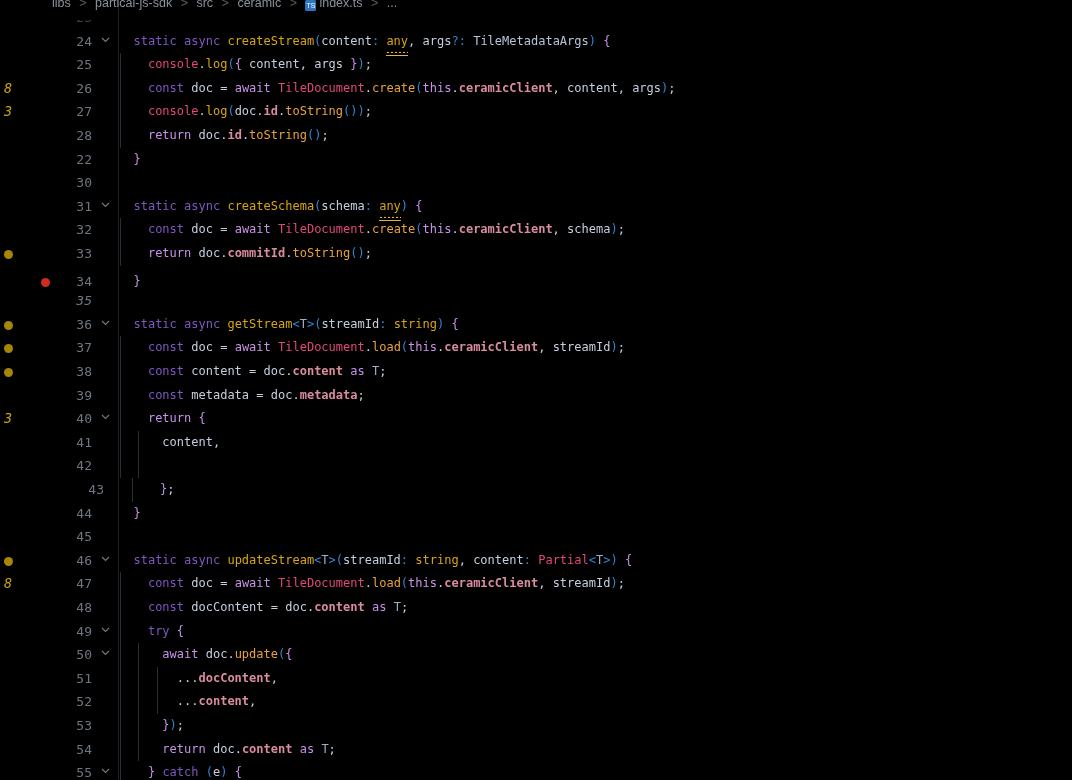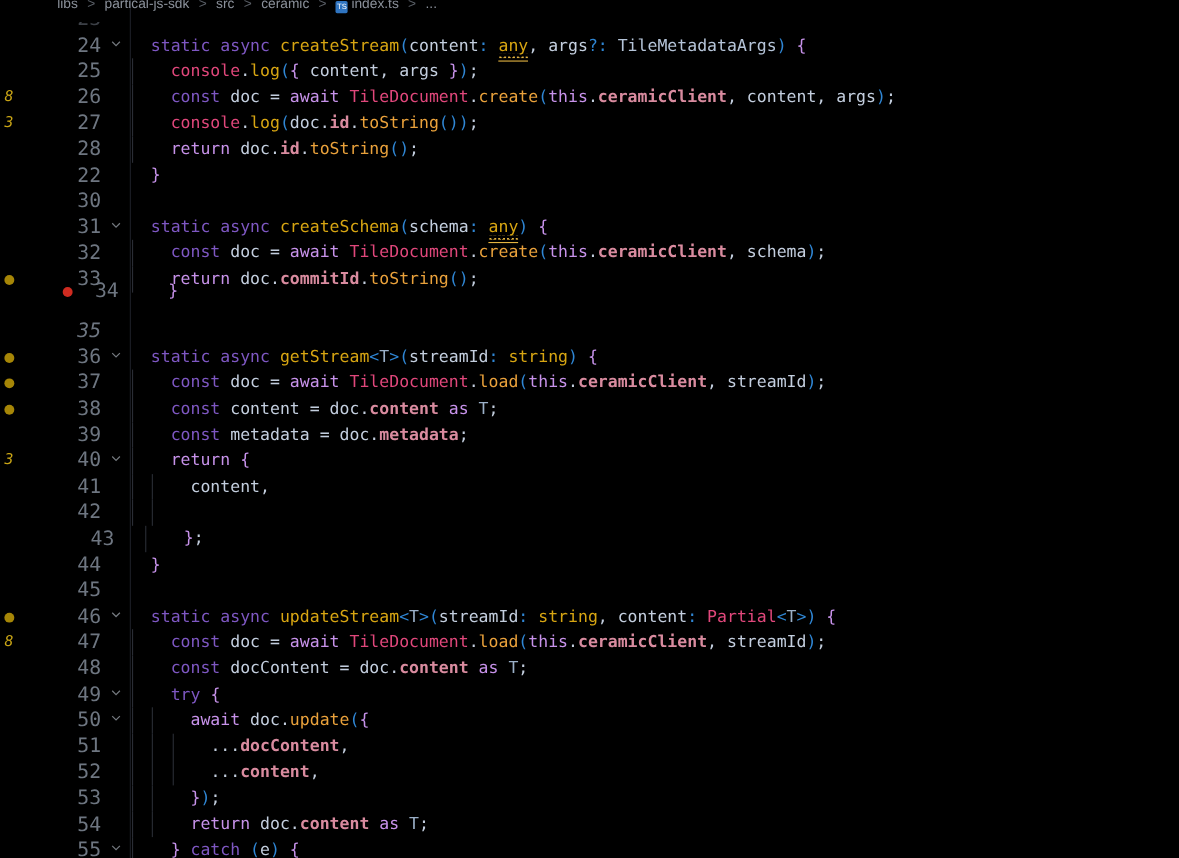--- a/index.html
+++ b/index.html
@@ -92,37 +92,37 @@
   .dot.err {
     left: 41px;
     background: #cf2b20;
   }
   .lineno {
     position: absolute;
     left: 56px;
     width: 36px;
     text-align: right;
     color: #6e7681;
-    font-size: 18px;
+    font-size: 13px;
     font-family: "DejaVu Sans Mono", monospace;
   }
   .fold {
     position: absolute;
     left: 98px;
     width: 14px;
     color: #73797f;
     font-size: 11px;
     text-align: center;
   }
   .code {
     position: absolute;
     left: 119px;
     right: 0;
     font-family: "DejaVu Sans Mono", monospace;
-    font-size: 15px;
+    font-size: 12px;
     color: #d6deeb;
     letter-spacing: 0px;
   }
 
   
   #gutter-sep {
     position: absolute;
     left: 118px;
     top: 0;
     bottom: 0;
@@ -216,21 +216,21 @@
       <div class="row" style="top: 76.8px; position: absolute; left: 0px; right: 0px;"><div class="blame">8</div><div class="lineno">26</div><div class="ig" style="left: 120px; top: 0px; height: 23.6px;"></div><div class="code">    <span class="kw">const</span> <span class="var">doc</span> <span class="op">=</span> <span class="kw2">await</span> <span class="cls">TileDocument</span><span class="punct">.</span><span class="meth">create</span><span class="paren">(</span><span class="kw2">this</span><span class="punct">.</span><span class="prop">ceramicClient</span><span class="punct">,</span> <span class="var">content</span><span class="punct">,</span> <span class="var">args</span><span class="paren">)</span><span class="punct">;</span></div></div>
       <div class="row" style="top: 100.4px; position: absolute; left: 0px; right: 0px;"><div class="blame">3</div><div class="lineno">27</div><div class="ig" style="left: 120px; top: 0px; height: 23.6px;"></div><div class="code">    <span class="console">console</span><span class="punct">.</span><span class="logm">log</span><span class="paren">(</span><span class="var">doc</span><span class="punct">.</span><span class="prop">id</span><span class="punct">.</span><span class="meth">toString</span><span class="paren">(</span><span class="paren">)</span><span class="paren">)</span><span class="punct">;</span></div></div>
       <div class="row" style="top: 124px; position: absolute; left: 0px; right: 0px;"><div class="lineno">28</div><div class="ig" style="left: 120px; top: 0px; height: 23.6px;"></div><div class="code">    <span class="kw2">return</span> <span class="var">doc</span><span class="punct">.</span><span class="prop">id</span><span class="punct">.</span><span class="meth">toString</span><span class="paren">(</span><span class="paren">)</span><span class="punct">;</span></div></div>
       <div class="row" style="top: 147.6px; position: absolute; left: 0px; right: 0px;"><div class="lineno">22</div><div class="code">  <span class="brace-p">}</span></div></div>
       <div class="row" style="top: 171.2px; position: absolute; left: 0px; right: 0px;"><div class="lineno">30</div><div class="code"></div></div>
       <div class="row" style="top: 194.8px; position: absolute; left: 0px; right: 0px;"><div class="lineno">31</div><div class="fold"><svg width="11" height="11" viewBox="0 0 11 11" aria-hidden="true">
             <path d="M2 4 L5.5 7.5 L9 4" fill="none" stroke="#74797f" stroke-width="1.1"></path>
           </svg></div><div class="code">  <span class="kw">static</span> <span class="kw">async</span> <span class="fn">createSchema</span><span class="paren">(</span><span class="var">schema</span><span class="paren">:</span> <span class="any squiggle">any</span><span class="paren">)</span> <span class="brace-p">{</span></div></div>
       <div class="row" style="top: 218.4px; position: absolute; left: 0px; right: 0px;"><div class="lineno">32</div><div class="ig" style="left: 120px; top: 0px; height: 23.6px;"></div><div class="code">    <span class="kw">const</span> <span class="var">doc</span> <span class="op">=</span> <span class="kw2">await</span> <span class="cls">TileDocument</span><span class="punct">.</span><span class="meth">create</span><span class="paren">(</span><span class="kw2">this</span><span class="punct">.</span><span class="prop">ceramicClient</span><span class="punct">,</span> <span class="var">schema</span><span class="paren">)</span><span class="punct">;</span></div></div>
       <div class="row" style="top: 242px; position: absolute; left: 0px; right: 0px;"><div class="dot"></div><div class="lineno">33</div><div class="ig" style="left: 120px; top: 0px; height: 23.6px;"></div><div class="code">    <span class="kw2">return</span> <span class="var">doc</span><span class="punct">.</span><span class="prop">commitId</span><span class="punct">.</span><span class="meth">toString</span><span class="paren">(</span><span class="paren">)</span><span class="punct">;</span></div></div>
-      <div class="row" style="top: 253px; position: absolute; left: 0px; right: 0px; margin-left: 16px;"><div class="dot err"></div><div class="lineno">34</div><div class="code">  <span class="brace-p">}</span></div></div>
+      <div class="row" style="top: 270px; position: absolute; left: 0px; right: 0px;"><div class="dot err"></div><div class="lineno">34</div><div class="code">  <span class="brace-p">}</span></div></div>
       <div class="row" style="top: 289.2px; position: absolute; left: 0px; right: 0px; font-style: italic;"><div class="lineno">35</div><div class="code"></div></div>
       <div class="row" style="top: 312.8px; position: absolute; left: 0px; right: 0px; padding-left: 22px;"><div class="dot"></div><div class="lineno">36</div><div class="fold"><svg width="11" height="11" viewBox="0 0 11 11" aria-hidden="true">
             <path d="M2 4 L5.5 7.5 L9 4" fill="none" stroke="#74797f" stroke-width="1.1"></path>
           </svg></div><div class="code">  <span class="kw">static</span> <span class="kw">async</span> <span class="fn">getStream</span><span class="paren">&lt;</span><span class="typeT">T</span><span class="paren">&gt;</span><span class="paren">(</span><span class="var">streamId</span><span class="paren">:</span> <span class="any">string</span><span class="paren">)</span> <span class="brace-p">{</span></div></div>
       <div class="row" style="top: 336.4px; position: absolute; left: 0px; right: 0px;"><div class="dot"></div><div class="lineno">37</div><div class="ig" style="left: 120px; top: 0px; height: 23.6px;"></div><div class="code">    <span class="kw">const</span> <span class="var">doc</span> <span class="op">=</span> <span class="kw2">await</span> <span class="cls">TileDocument</span><span class="punct">.</span><span class="meth">load</span><span class="paren">(</span><span class="kw2">this</span><span class="punct">.</span><span class="prop">ceramicClient</span><span class="punct">,</span> <span class="var">streamId</span><span class="paren">)</span><span class="punct">;</span></div></div>
       <div class="row" style="top: 360px; position: absolute; left: 0px; right: 0px;"><div class="dot"></div><div class="lineno">38</div><div class="ig" style="left: 120px; top: 0px; height: 23.6px;"></div><div class="code">    <span class="kw">const</span> <span class="var">content</span> <span class="op">=</span> <span class="var">doc</span><span class="punct">.</span><span class="prop">content</span> <span class="kw2">as</span> <span class="typeT">T</span><span class="punct">;</span></div></div>
       <div class="row" style="top: 383.6px; position: absolute; left: 0px; right: 0px;"><div class="lineno">39</div><div class="ig" style="left: 120px; top: 0px; height: 23.6px;"></div><div class="code">    <span class="kw">const</span> <span class="var">metadata</span> <span class="op">=</span> <span class="var">doc</span><span class="punct">.</span><span class="prop">metadata</span><span class="punct">;</span></div></div>
       <div class="row" style="top: 407.2px; position: absolute; left: 0px; right: 0px;"><div class="blame">3</div><div class="lineno">40</div><div class="fold"><svg width="11" height="11" viewBox="0 0 11 11" aria-hidden="true">
             <path d="M2 4 L5.5 7.5 L9 4" fill="none" stroke="#74797f" stroke-width="1.1"></path>
           </svg></div><div class="ig" style="left: 120px; top: 0px; height: 23.6px;"></div><div class="code">    <span class="kw2">return</span> <span class="brace-p">{</span></div></div>

